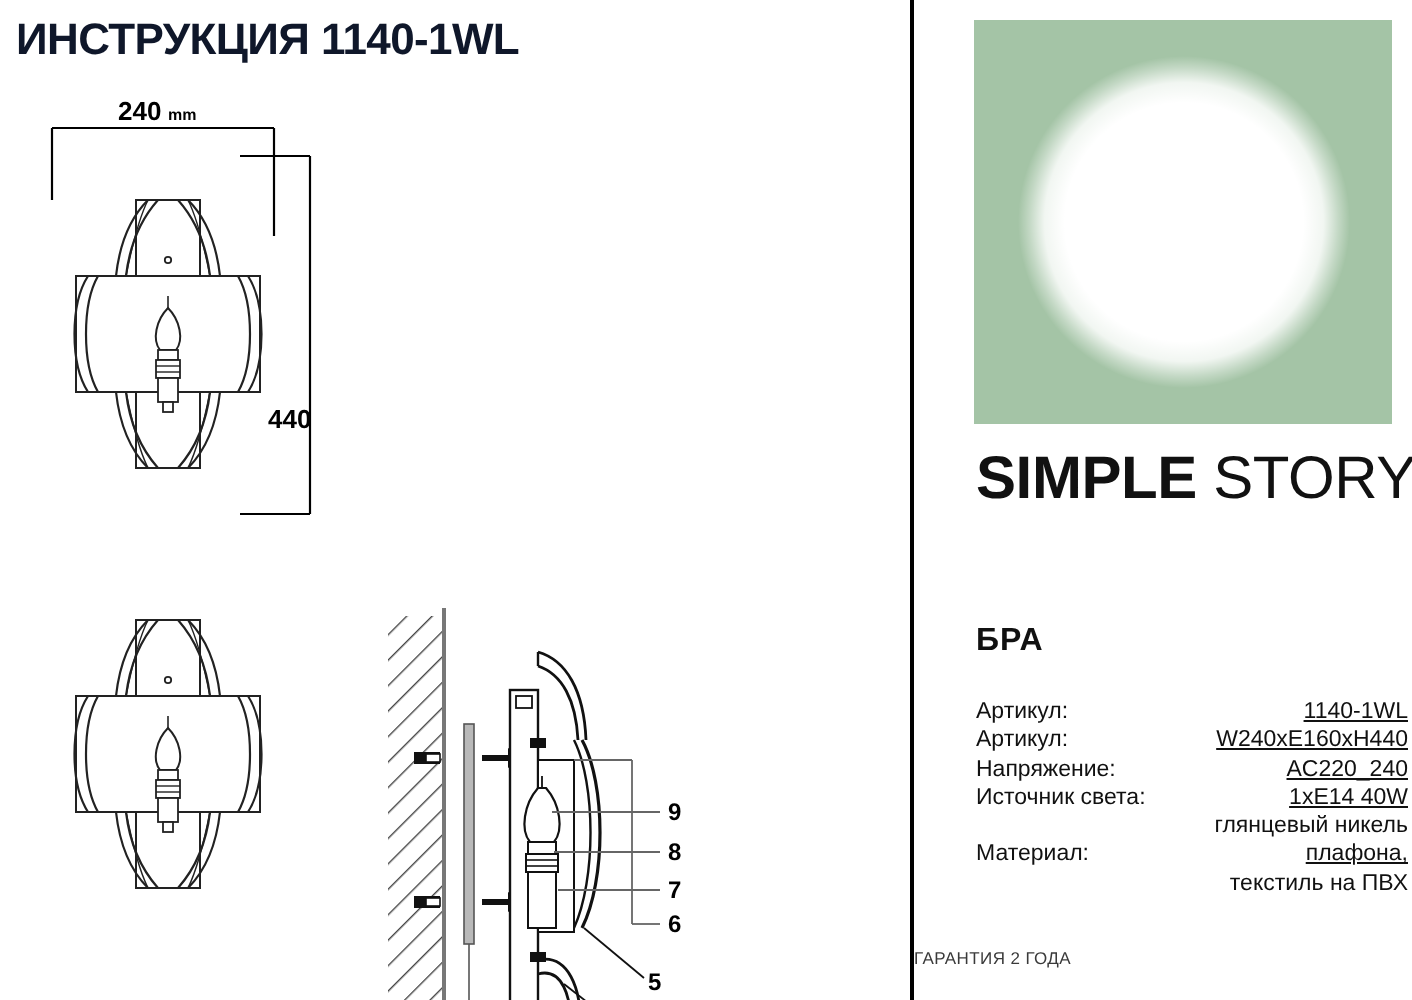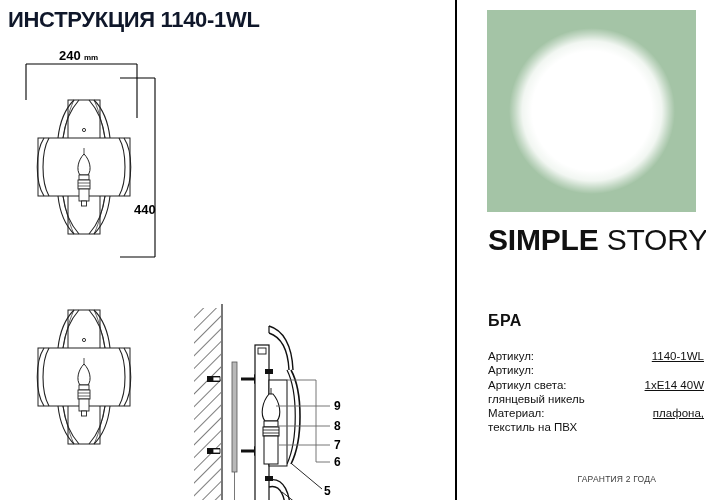--- a/index.html
+++ b/index.html
@@ -112,30 +112,30 @@
   }
   .spec-row {
     display: flex;
     justify-content: space-between;
     align-items: baseline;
     white-space: nowrap;
   }
   .spec-label { text-align: center; }
   .spec-value { text-align: center; padding-left: 6px; text-decoration: underline; }
   .spec-cont {
-    text-align: left;
+    text-align: right;
     white-space: nowrap;
   }
 
   .footer-note {
     position: absolute;
     left: 0px;
     top: 472px;
     width: 199px;
-    text-align: right;
+    text-align: left;
     font-size: 8.5px;
     line-height: 12px;
     letter-spacing: 0.2px;
     color: #3a3a3a;
   }
 
   
   text {
     font-family: "Liberation Sans", sans-serif;
     fill: #000000;
@@ -326,25 +326,30 @@
 
   <div class="spec-table">
 
     <div class="spec-row">
       <span class="spec-label">Артикул:</span>
       <span class="spec-value">1140-1WL</span>
     </div>
 
     <div class="spec-row">
       <span class="spec-label">Артикул:</span>
-    </div>
-
-
-    <div class="spec-row">
-      <span class="spec-label">Артикул света:</span>
+      <span class="spec-value">W240xE160xH440</span>
+    </div>
+
+    <div class="spec-row">
+      <span class="spec-label">Напряжение:</span>
+      <span class="spec-value">AC220_240</span>
+    </div>
+
+    <div class="spec-row">
+      <span class="spec-label">Источник света:</span>
       <span class="spec-value">1xE14 40W</span>
     </div>
 
     <div class="spec-cont">глянцевый никель</div>
 
     <div class="spec-row">
       <span class="spec-label">Материал:</span>
       <span class="spec-value">плафона,</span>
     </div>
     <div class="spec-cont">текстиль на ПВХ</div>

